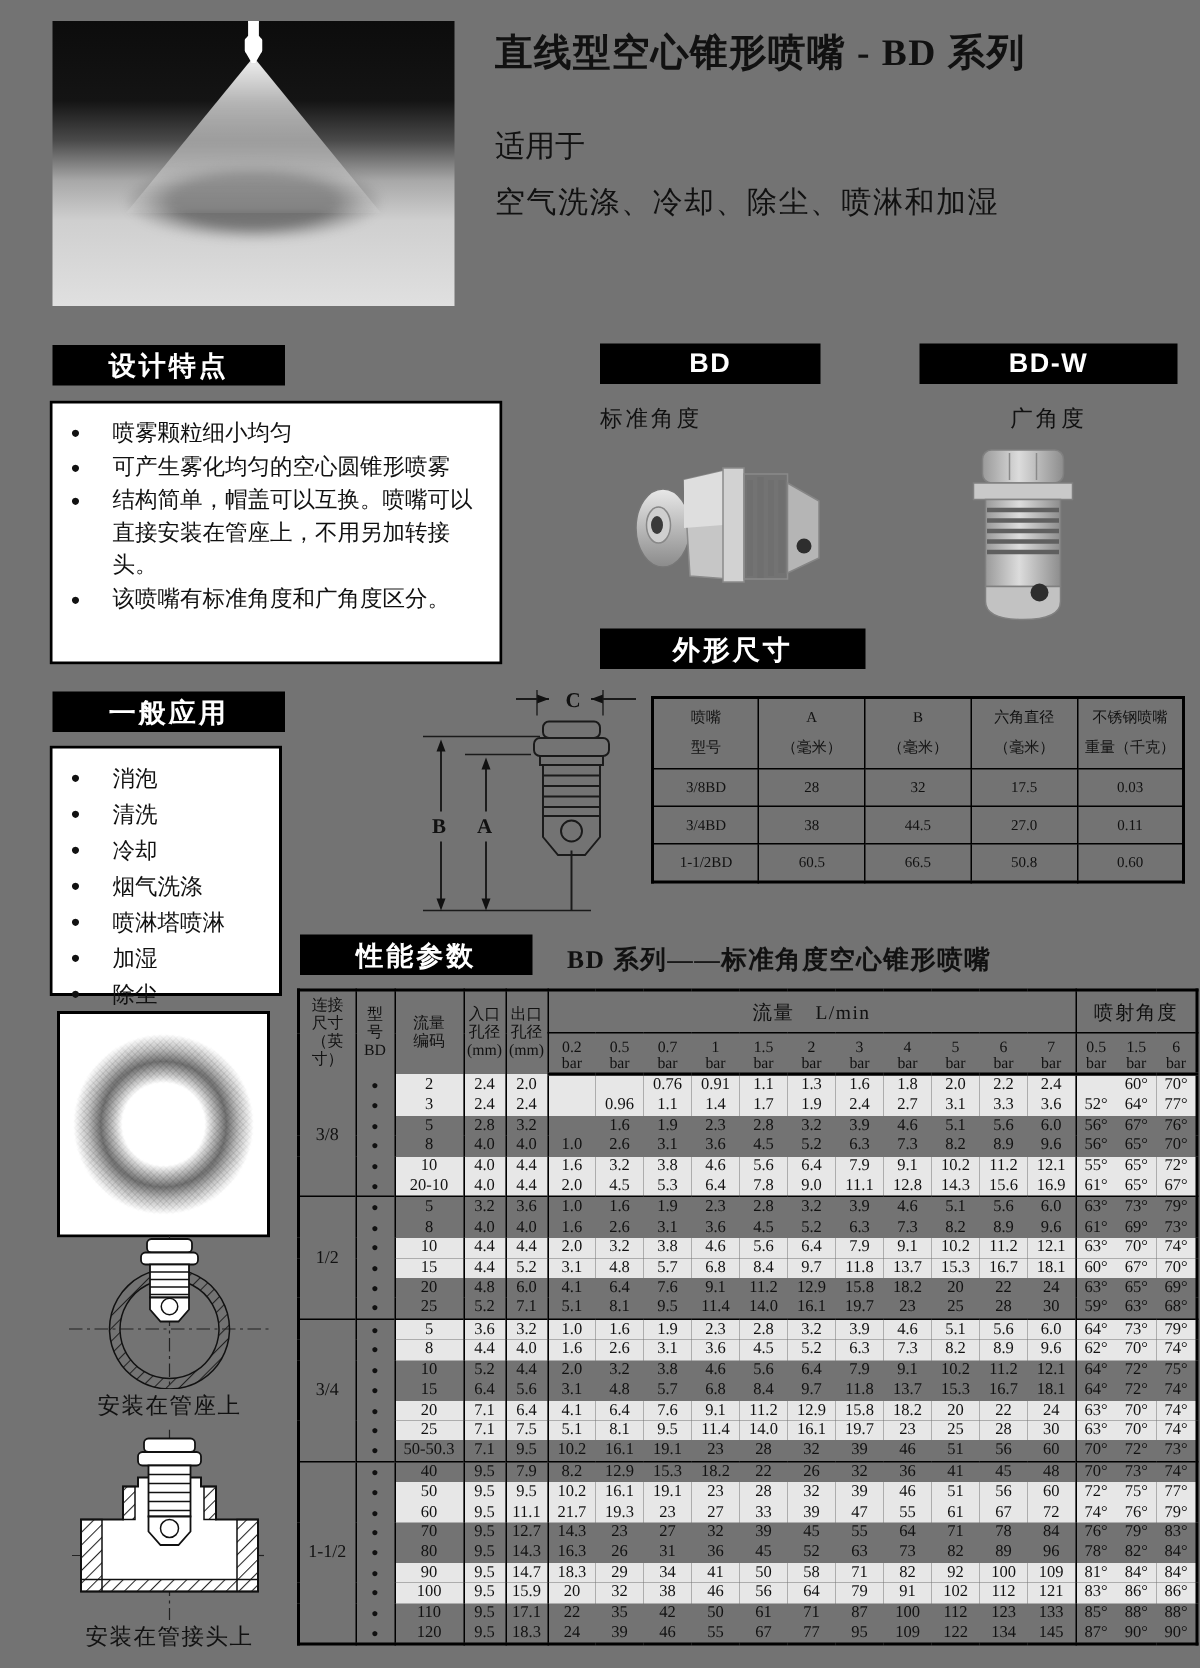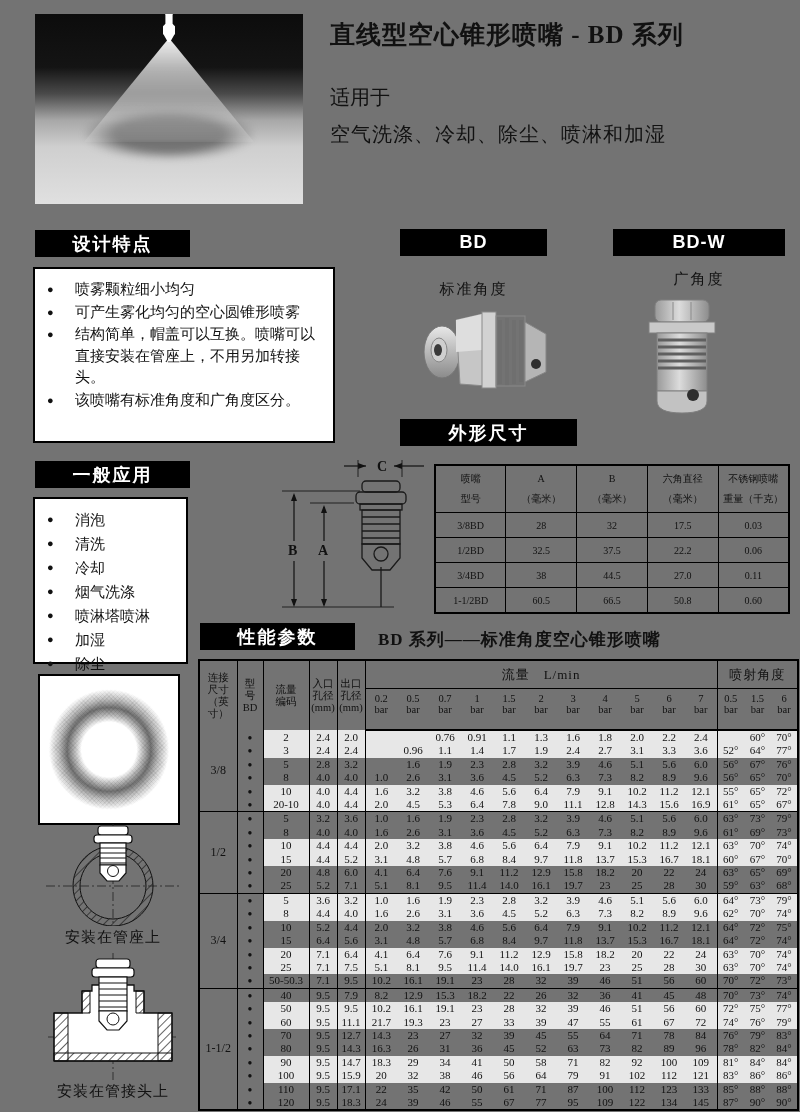--- a/index.html
+++ b/index.html
@@ -39,21 +39,21 @@
   .box{position:absolute;border:2px solid #000;background:#fff;}
   .features-box{left:33px;top:267px;width:298px;height:172px;}
   .apps-box{left:33px;top:497px;width:151px;height:163px;}
   .blist{margin:10px 8px 0 10px;}
   .bitem{display:flex;font-size:15px;line-height:21.5px;margin-bottom:1px;}
   .bitem .dot{width:28px;flex:0 0 28px;text-align:left;padding-left:2px;font-size:11px;line-height:21.5px;}
   .apps-box .bitem{line-height:23px;}
 
   
   .pcap{position:absolute;font-size:15px;letter-spacing:2px;}
-  .cap-bd{left:400px;top:280px;width:147px;text-align:center;}
+  .cap-bd{left:400px;top:270px;width:147px;text-align:left;}
   .cap-bdw{left:613px;top:270px;width:172px;text-align:center;}
   .prod{position:absolute;}
   .prod-bd{left:412px;top:290px;}
   .prod-bdw{left:633px;top:294px;}
 
   
   .dim-diagram{position:absolute;left:274px;top:455px;}
   table.dims{position:absolute;left:434px;top:464px;width:356px;border-collapse:collapse;
     table-layout:fixed;font-size:10px;text-align:center;}
   table.dims th,table.dims td{border:1px solid #000;padding:1px 0;white-space:pre-line;font-weight:normal;}
@@ -61,21 +61,21 @@
   table.dims tbody td{height:22px;}
   table.dims{border:2px solid #000;}
 
   
   .perf-title{position:absolute;left:378px;top:628px;font-size:17px;font-weight:bold;letter-spacing:1px;}
   table.perf{position:absolute;left:198px;top:659px;width:599px;border-collapse:collapse;table-layout:fixed;
     font-size:11px;text-align:center;border:2px solid #000;}
   table.perf th{font-weight:normal;white-space:pre-line;line-height:13px;padding:1px 0;}
   table.perf thead .grp{font-size:13px;letter-spacing:1px;height:25px;border-bottom:1px solid #000;}
   table.perf thead .side{border-right:1px solid #000;font-size:10.5px;line-height:12px;}
-  table.perf thead .press{font-size:10.5px;height:25px;line-height:11px;vertical-align:bottom;padding-bottom:14px;}
+  table.perf thead .press{font-size:10.5px;height:25px;line-height:11px;vertical-align:bottom;padding-bottom:0;}
   table.perf thead tr:last-child th{border-bottom:2px solid #000;}
   table.perf td{padding:0;height:13.4px;line-height:13.4px;overflow:hidden;}
   table.perf td.conn{border-right:1px solid #000;font-size:12px;}
   table.perf td.model{border-right:1px solid #000;font-size:8px;}
   table.perf td.code{border-right:1px solid #000;}
   table.perf td.inlet{border-right:1px solid #000;}
   table.perf td.outlet{border-right:1px solid #000;}
   table.perf td.lastflow{border-right:1px solid #000;}
   table.perf tr.sec-start td{border-top:1.5px solid #000;}
   table.perf td.shaded{background:#e7e7e7;}
@@ -294,27 +294,20 @@
       </thead>
     <tbody>
         <tr>
           <td>3/8BD</td>
           <td>28</td>
           <td>32</td>
           <td>17.5</td>
           <td>0.03</td>
         </tr>
         <tr>
-          <td>1/2BD</td>
-          <td>32.5</td>
-          <td>37.5</td>
-          <td>22.2</td>
-          <td>0.06</td>
-        </tr>
-        <tr>
           <td>3/4BD</td>
           <td>38</td>
           <td>44.5</td>
           <td>27.0</td>
           <td>0.11</td>
         </tr>
         <tr>
           <td>1-1/2BD</td>
           <td>60.5</td>
           <td>66.5</td>

